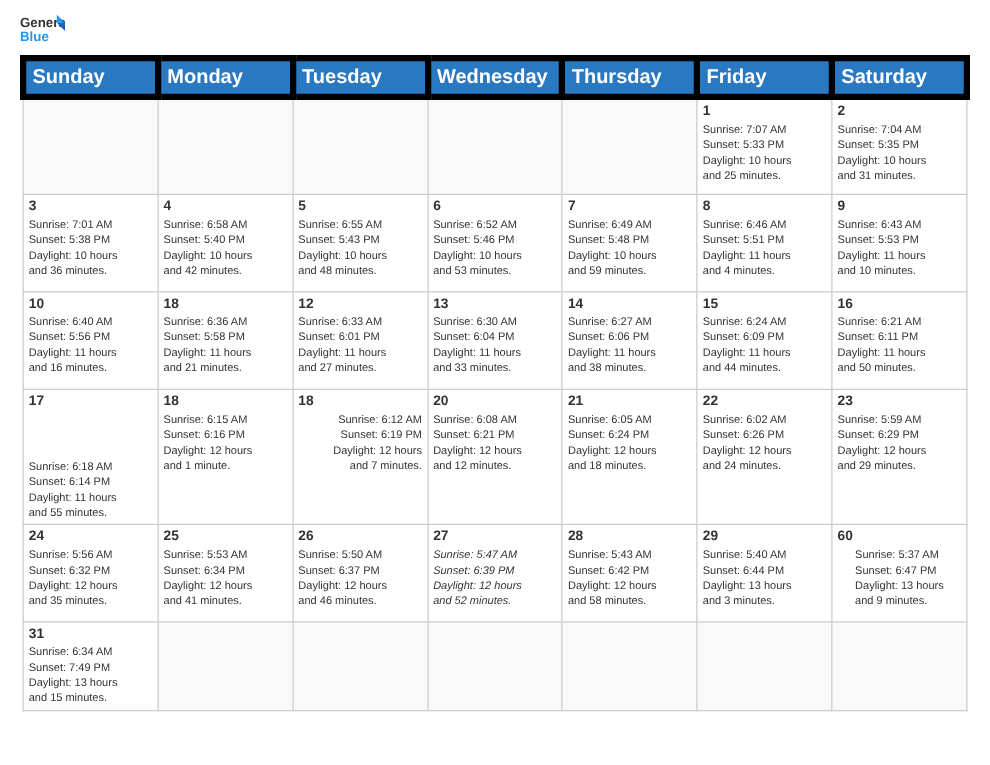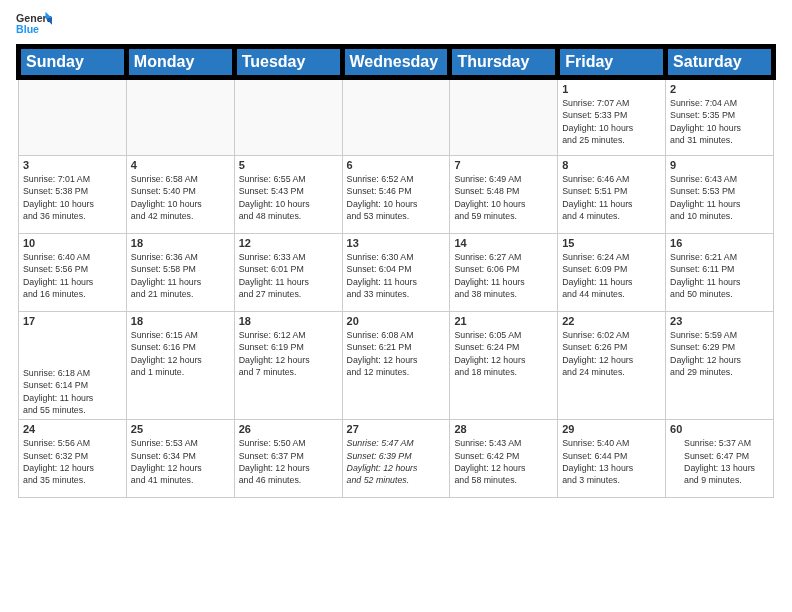--- a/index.html
+++ b/index.html
@@ -247,21 +247,21 @@
           </td>
           <td>
             <div class="day-number">18</div>
             <div class="day-info" style="white-space: pre-line;">Sunrise: 6:15 AM
 Sunset: 6:16 PM
 Daylight: 12 hours
 and 1 minute.</div>
           </td>
           <td>
             <div class="day-number">18</div>
-            <div class="day-info" style="white-space: pre-line;">Sunrise: 6:12 AM
+            <div class="day-info" style="white-space: pre-line; text-align: right;">Sunrise: 6:12 AM
 Sunset: 6:19 PM
 Daylight: 12 hours
 and 7 minutes.</div>
           </td>
           <td>
             <div class="day-number">20</div>
             <div class="day-info" style="white-space: pre-line;">Sunrise: 6:08 AM
 Sunset: 6:21 PM
 Daylight: 12 hours
 and 12 minutes.</div>
@@ -332,15 +332,30 @@
 and 3 minutes.</div>
           </td>
           <td>
             <div class="day-number">60</div>
             <div class="day-info" style="white-space: pre-line; margin-left: 14px;">Sunrise: 5:37 AM
 Sunset: 6:47 PM
 Daylight: 13 hours
 and 9 minutes.</div>
           </td>
         </tr>
+        <tr>
+          <td class="last-row">
+            <div class="day-number">31</div>
+            <div class="day-info" style="white-space: pre-line;">Sunrise: 6:34 AM
+Sunset: 7:49 PM
+Daylight: 13 hours
+and 15 minutes.</div>
+          </td>
+          <td class="last-row empty-cell"></td>
+          <td class="last-row empty-cell"></td>
+          <td class="last-row empty-cell"></td>
+          <td class="last-row empty-cell"></td>
+          <td class="last-row empty-cell"></td>
+          <td class="last-row empty-cell"></td>
+        </tr>
       </tbody>
   </table>
 </div>
 
 </body></html>

